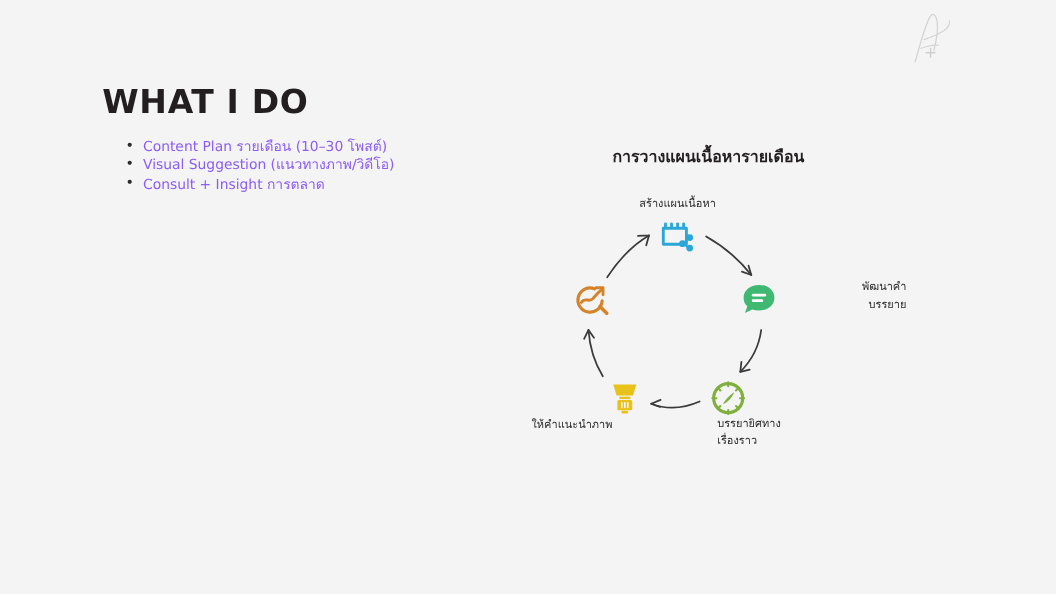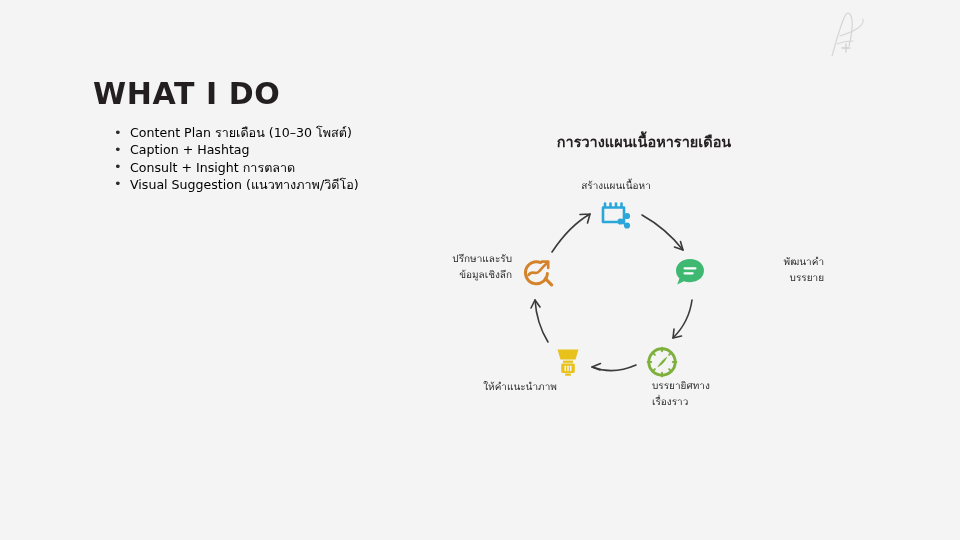--- a/index.html
+++ b/index.html
@@ -52,21 +52,21 @@
     margin: 0;
     padding: 0;
     list-style: none;
     width: 330px;
   }
   .bullet-list li {
     position: relative;
     padding-left: 20px;
     font-size: 12.6px;
     line-height: 17.3px;
-    color: #000000;
+    color: #8b5cf6;
     white-space: nowrap;
   }
   .bullet-list li::before {
     content: "•";
     position: absolute;
     left: 4px;
     top: -0.5px;
     font-size: 13px;
     color: #2b2b2b;
   }
@@ -133,23 +133,22 @@
       <path d="M22 28 C28 26 34 24 40 20 C44 17 46 14 45 11" fill="none" stroke="#8d8d8d" stroke-width="1.1" stroke-linecap="round"></path>
       <path d="M19 36 C24 34 30 33 35 33" fill="none" stroke="#8d8d8d" stroke-width="1" stroke-linecap="round"></path>
       <path d="M24 40 L32 40 M28 36 L28 44" fill="none" stroke="#7c7c7c" stroke-width="1.3" stroke-linecap="round"></path>
     </svg>
   </div>
 
   <h1 class="page-title">WHAT I DO</h1>
 
   <ul class="bullet-list">
     <li>Content Plan รายเดือน (10–30 โพสต์)</li>
-    <li>Caption + Hashtag</li>
+    <li>Visual Suggestion (แนวทางภาพ/วิดีโอ)</li>
     <li>Consult + Insight การตลาด</li>
-    <li>Visual Suggestion (แนวทางภาพ/วิดีโอ)</li>
   </ul>
 
   <div class="diagram">
 
     <div class="diagram-title">การวางแผนเนื้อหารายเดือน</div>
 
     <svg class="cycle-svg" viewBox="0 0 400 320" xmlns="http://www.w3.org/2000/svg">
       <g fill="none" stroke="#3a3a3a" stroke-width="1.6" stroke-linecap="round">
 
         <path d="M112 142 C124 124 136 112 150 104"></path>
@@ -248,19 +247,15 @@
     </div>
 
     <div class="node node-left">
       <svg viewBox="0 0 40 40" xmlns="http://www.w3.org/2000/svg">
         <path d="M22.6 10.6 A11 11 0 1 0 29.4 21.4" fill="none" stroke="#d4832a" stroke-width="2.9" stroke-linecap="round"></path>
         <path d="M27.4 26.6 L33.6 32.8" fill="none" stroke="#d4832a" stroke-width="3.2" stroke-linecap="round"></path>
         <path d="M10.5 23 C14 17.5 17.5 23.5 21 19.5 C23.6 16.5 25.5 14 29.2 11" fill="none" stroke="#d4832a" stroke-width="2.6" stroke-linecap="round"></path>
         <path d="M23.8 9.6 L30.2 9.6 L30.2 16" fill="none" stroke="#d4832a" stroke-width="2.6" stroke-linecap="round" stroke-linejoin="round"></path>
       </svg>
     </div>
-    <div class="nlabel lbl-left">
-      <div>ปรึกษาและรับ</div>
-      <div>ข้อมูลเชิงลึก</div>
-    </div>
 
   </div>
 </div>
 
 </body></html>

